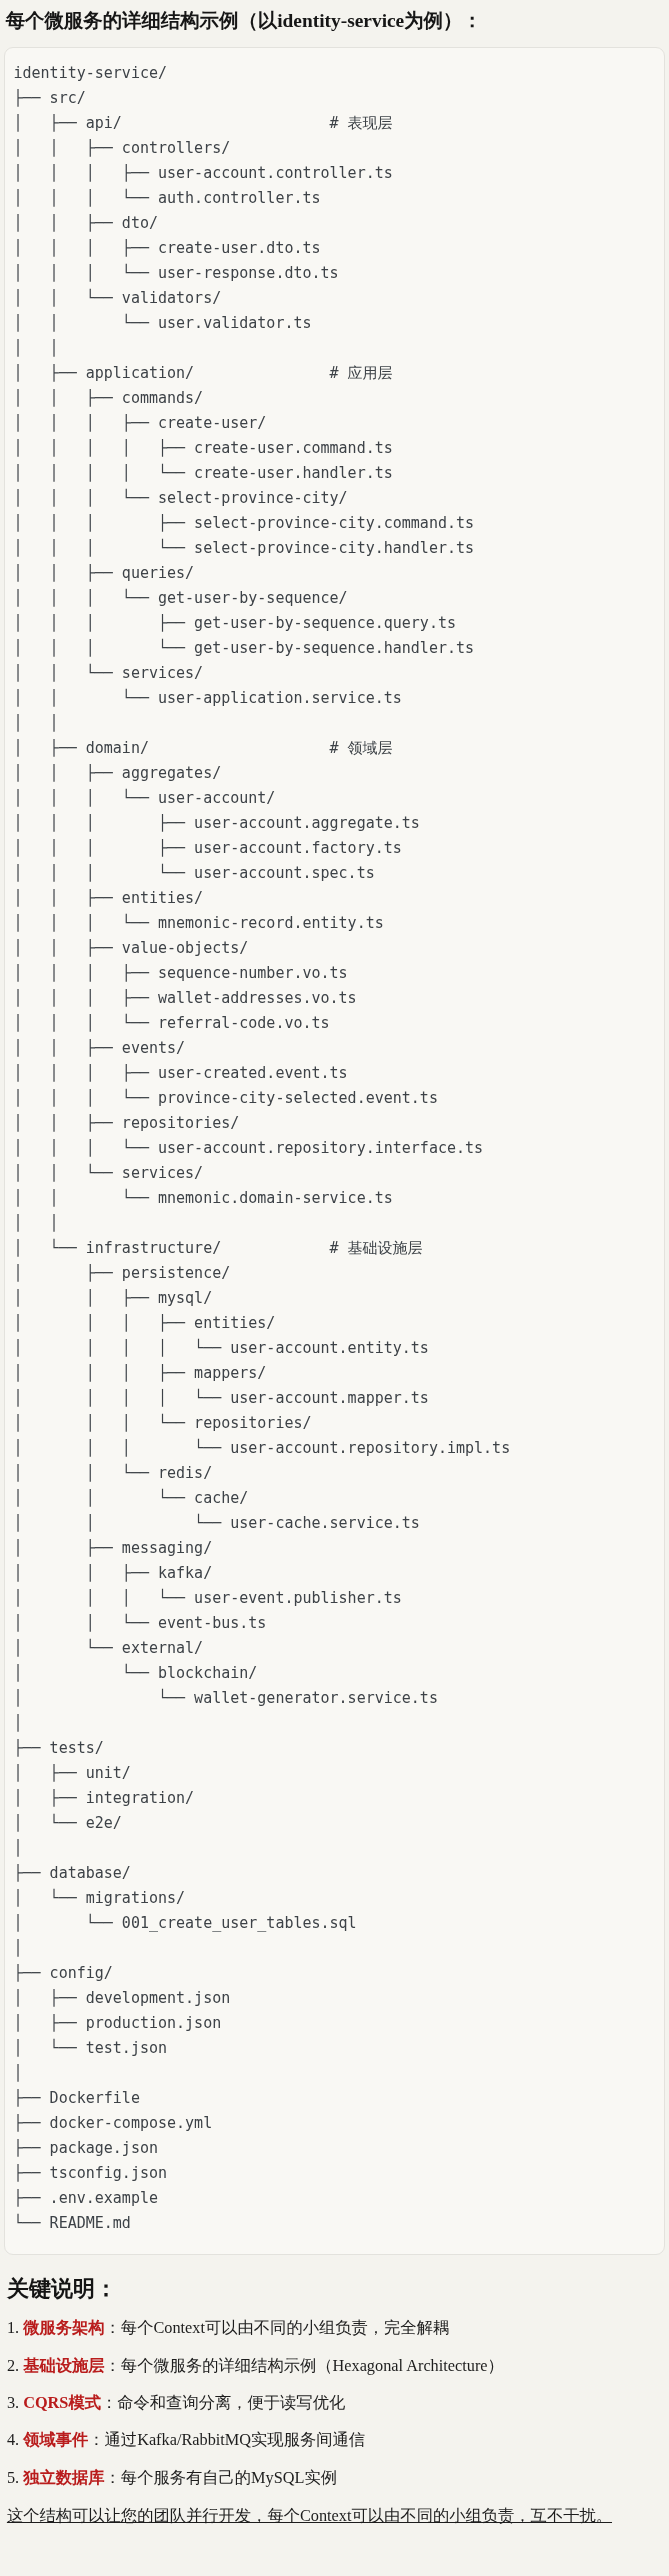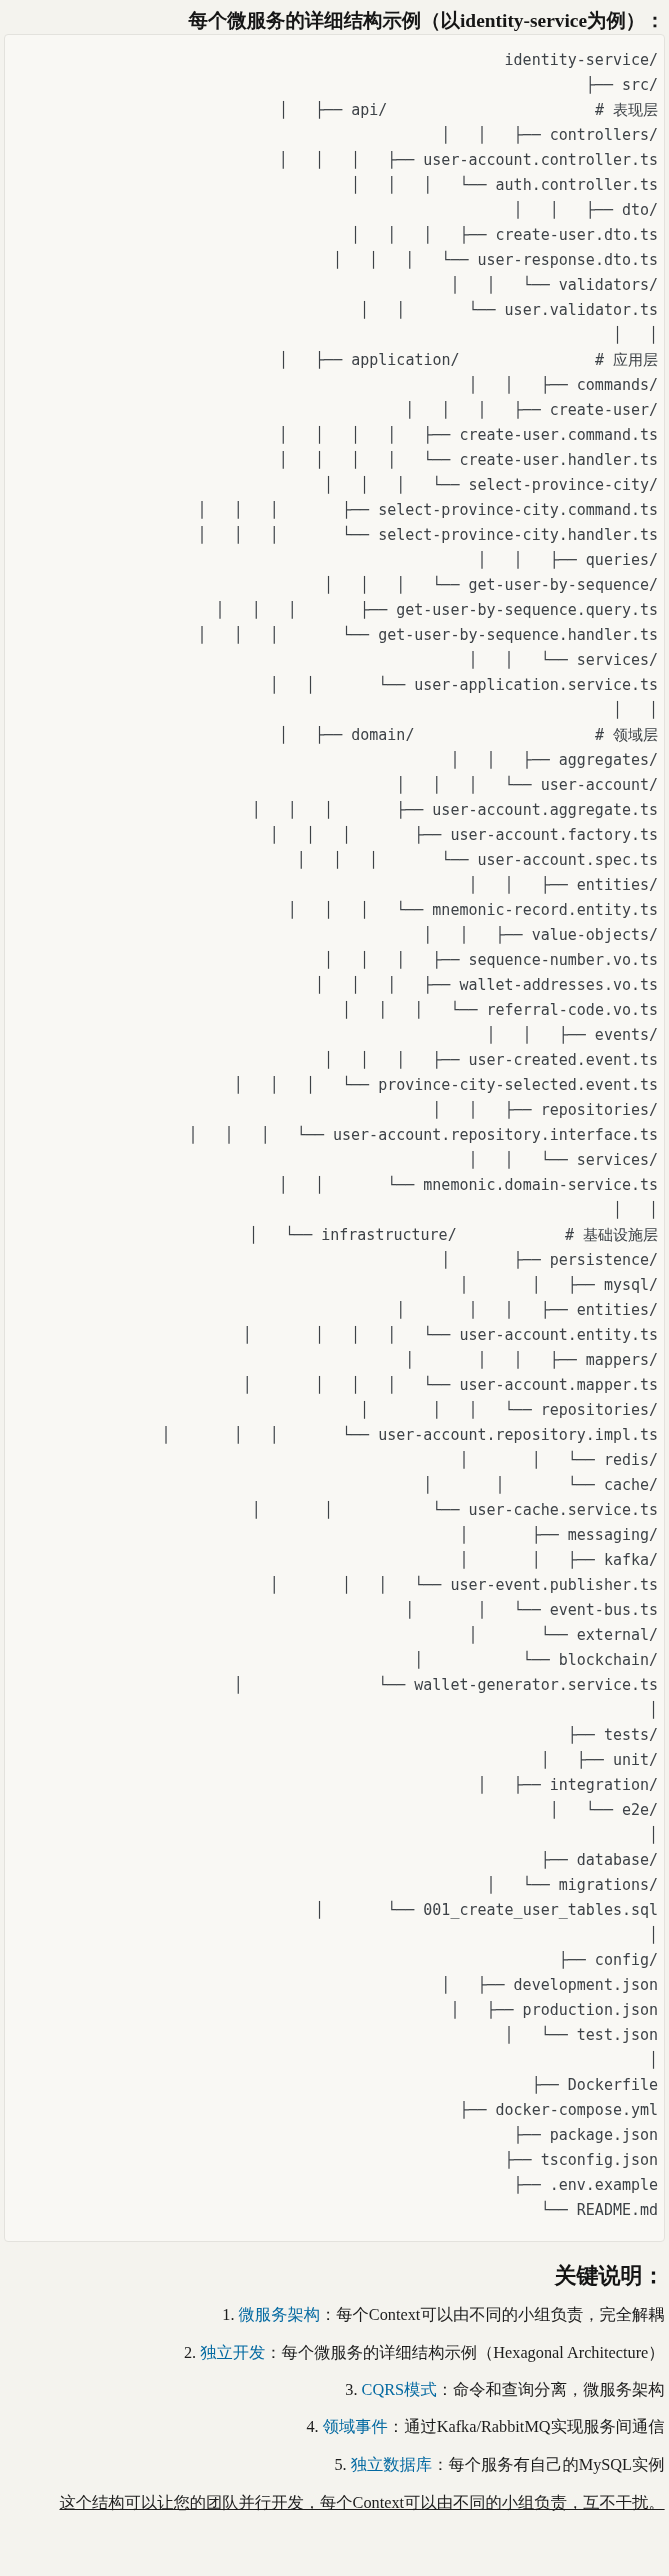--- a/index.html
+++ b/index.html
@@ -5,34 +5,35 @@
   * { box-sizing: border-box; }
   html,body { margin:0; padding:0; }
   body {
     width: 669px;
     height: 2576px;
     background: #f4f3ee;
     color: #222222;
     font-family: "Liberation Serif", serif;
     overflow: hidden;
   }
-  .page { padding: 0 4.4px; text-align: right; }
+  .page { padding: 0 4.4px; }
   .doc-title {
     margin: 0;
     padding: 8.1px 0 0 1.3px;
     font-size: 19.4px;
     line-height: 26px;
     font-weight: bold;
     color: #161616;
     font-family: "Liberation Serif", serif;
   }
   .code-block {
+    margin-top: 13px;
     background: #f9f8f4;
     border: 0.6px solid #e3e2dd;
-    border-radius: 4px;
+    border-radius: 9px;
     padding: 13px 6.3px 17.5px 8.1px;
     width: 661px;
   }
   .code-block pre {
     margin: 0;
     font-family: "DejaVu Sans Mono", "Liberation Mono", monospace;
     font-size: 15px;
     line-height: 25px;
     color: #3d4247;
     white-space: pre;
@@ -45,21 +46,21 @@
     font-weight: bold;
     color: #141414;
   }
   .note-item {
     margin: 16.3px 0 0 0;
     font-size: 16.3px;
     line-height: 21px;
     color: #1d1d1d;
   }
   .note-item .note-num { font-weight: normal; }
-  .note-item .note-label { font-weight: normal; color: #0369a1; margin-top: 30px; }
+  .note-item .note-label { font-weight: bold; color: #b91c1c; margin-top: 30px; }
   .note-footer {
     margin: 17px 0 0 0;
     font-size: 16.3px;
     line-height: 21px;
     color: #1d1d1d;
     text-decoration: underline;
   }
 </style>
 </head>
 <body>
@@ -158,24 +159,24 @@
 └── README.md</pre>
   </div>
 
   <div class="notes">
     <h2 class="notes-heading">关键说明：</h2>
 
     <p class="note-item">
       <span class="note-num">1. </span><span class="note-label">微服务架构</span><span class="note-colon">：</span><span class="note-text">每个Context可以由不同的小组负责，完全解耦</span>
     </p>
     <p class="note-item">
-      <span class="note-num">2. </span><span class="note-label">独立开发</span><span class="note-colon">：</span><span class="note-text">每个微服务的详细结构示例（Hexagonal Architecture）</span>
+      <span class="note-num">2. </span><span class="note-label">基础设施层</span><span class="note-colon">：</span><span class="note-text">每个微服务的详细结构示例（Hexagonal Architecture）</span>
     </p>
     <p class="note-item">
-      <span class="note-num">3. </span><span class="note-label">CQRS模式</span><span class="note-colon">：</span><span class="note-text">命令和查询分离，微服务架构</span>
+      <span class="note-num">3. </span><span class="note-label">CQRS模式</span><span class="note-colon">：</span><span class="note-text">命令和查询分离，便于读写优化</span>
     </p>
     <p class="note-item">
       <span class="note-num">4. </span><span class="note-label">领域事件</span><span class="note-colon">：</span><span class="note-text">通过Kafka/RabbitMQ实现服务间通信</span>
     </p>
     <p class="note-item">
       <span class="note-num">5. </span><span class="note-label">独立数据库</span><span class="note-colon">：</span><span class="note-text">每个服务有自己的MySQL实例</span>
     </p>
 
     <p class="note-footer">这个结构可以让您的团队并行开发，每个Context可以由不同的小组负责，互不干扰。</p>
   </div>

